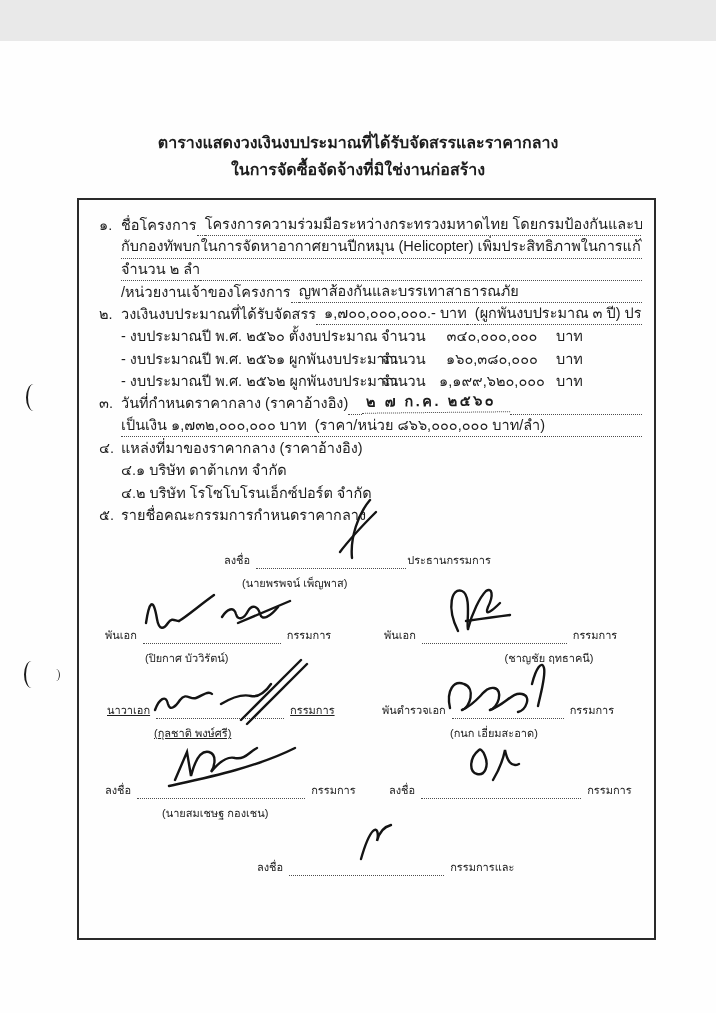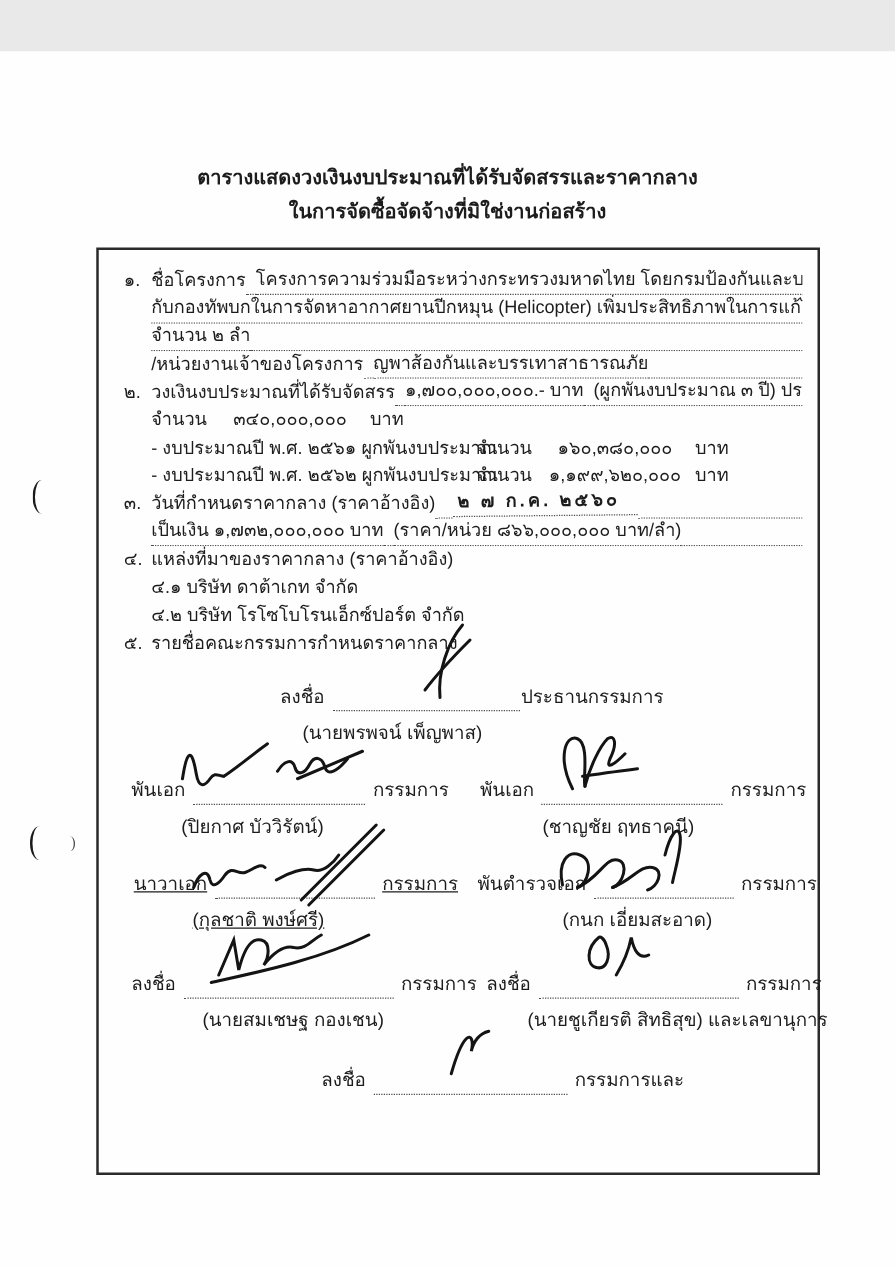--- a/index.html
+++ b/index.html
@@ -44,21 +44,21 @@
     font-weight:bold; letter-spacing:2.5px;
     transform:translateY(-1px) rotate(-0.6deg);
     border-bottom:1.3px dotted #4d4d4d;
     padding:0 14px 0 4px;
   }
   .by-l { display:inline-block; width:260px; flex:0 0 260px; }
   .by-q { display:inline-block; width:56px; flex:0 0 56px; }
   .by-a { display:inline-block; width:110px; flex:0 0 110px; text-align:center; }
   .by-u { margin-left:9px; }
   
-  .sig { position:absolute; font-size:15px; }
+  .sig { position:absolute; font-size:11px; }
   .sigrow { display:flex; align-items:flex-end; white-space:nowrap; height:21px; }
   .sigrow .pfx { margin-right:6px; }
   .sigrow .role { margin-left:6px; }
   .dots { display:inline-block; height:0; border-bottom:1.3px dotted #4d4d4d; }
   .signame { margin-top:5px; white-space:nowrap; }
   .scribble { position:absolute; pointer-events:none; }
   .scribble path { fill:none; stroke:#141414; stroke-width:2.4; stroke-linecap:round; }
   
   .arc-open {
     position:absolute; width:13px; height:27px;
@@ -111,20 +111,21 @@
       <div class="fline">
         <span class="num">๒.</span>
         <span class="lbl">วงเงินงบประมาณที่ได้รับจัดสรร</span>
         <span class="gapdots"></span>
         <span class="dval">๑,๗๐๐,๐๐๐,๐๐๐.- บาท</span>
         <span class="gapdots"></span>
         <span class="dval">(ผูกพันงบประมาณ ๓ ปี) ประกอบด้วย</span>
         <span class="leader"></span>
       </div>
       <div class="fline cont">
+        <span class="by-l">- งบประมาณปี พ.ศ. ๒๕๖๐ ตั้งงบประมาณ</span>
         <span class="by-q">จำนวน</span>
         <span class="by-a">๓๔๐,๐๐๐,๐๐๐</span>
         <span class="by-u">บาท</span>
       </div>
       <div class="fline cont">
         <span class="by-l">- งบประมาณปี พ.ศ. ๒๕๖๑ ผูกพันงบประมาณ</span>
         <span class="by-q">จำนวน</span>
         <span class="by-a">๑๖๐,๓๘๐,๐๐๐</span>
         <span class="by-u">บาท</span>
       </div>
@@ -198,21 +199,21 @@
       <svg class="scribble" style="left:52px; top:-40px;" width="92" height="54" viewBox="0 0 92 54">
         <path d="M22,48 C10,24 16,4 26,8 C36,12 30,42 32,46"></path>
         <path d="M32,46 C36,30 44,14 50,8 C56,4 58,12 52,24 C48,34 56,28 64,20"></path>
         <path d="M30,38 C44,36 58,34 74,32"></path>
       </svg>
       <div class="sigrow">
         <span class="pfx">พันเอก</span>
         <span class="dots" style="width:145px;"></span>
         <span class="role">กรรมการ</span>
       </div>
-      <div class="signame" style="margin-left:50px;">(ชาญชัย  ฤทธาคนี)</div>
+      <div class="signame" style="margin-left:50px;text-align:center;">(ชาญชัย  ฤทธาคนี)</div>
     </div>
 
     <div class="sig" style="left:28px; top:498px; width:300px;text-decoration:underline;">
       <svg class="scribble" style="left:42px; top:-44px;" width="175" height="74" viewBox="0 0 175 74">
         <path d="M6,56 C10,45 17,40 19,50 C21,58 27,52 31,46 C37,38 41,46 47,44 C53,42 59,36 63,40"></path>
         <path d="M72,50 C82,44 94,40 102,42 C110,44 118,36 122,30"></path>
         <path d="M92,66 L152,6"></path>
         <path d="M98,70 L158,10"></path>
       </svg>
       <div class="sigrow">
@@ -254,21 +255,20 @@
     <div class="sig" style="left:310px; top:578px; width:290px;">
       <svg class="scribble" style="left:72px; top:-36px;" width="72" height="48" viewBox="0 0 72 48">
         <path d="M18,8 C8,16 8,30 16,32 C24,34 28,24 24,14 C22,8 19,7 18,8"></path>
         <path d="M32,38 C38,28 42,18 44,8 C46,18 50,26 58,22"></path>
       </svg>
       <div class="sigrow">
         <span class="pfx">ลงชื่อ</span>
         <span class="dots" style="width:160px;"></span>
         <span class="role">กรรมการ</span>
       </div>
-      <div class="signame" style="margin-left:33px;">(นายชูเกียรติ  สิทธิสุข) และเลขานุการ</div>
     </div>
 
     <div class="sig" style="left:178px; top:655px; width:340px;">
       <svg class="scribble" style="left:96px; top:-34px;" width="48" height="42" viewBox="0 0 48 42">
         <path d="M8,38 C12,24 16,14 20,10 C24,6 26,12 24,20 C26,12 30,6 38,4"></path>
       </svg>
       <div class="sigrow">
         <span class="pfx">ลงชื่อ</span>
         <span class="dots" style="width:155px;"></span>
         <span class="role">กรรมการและ</span>

